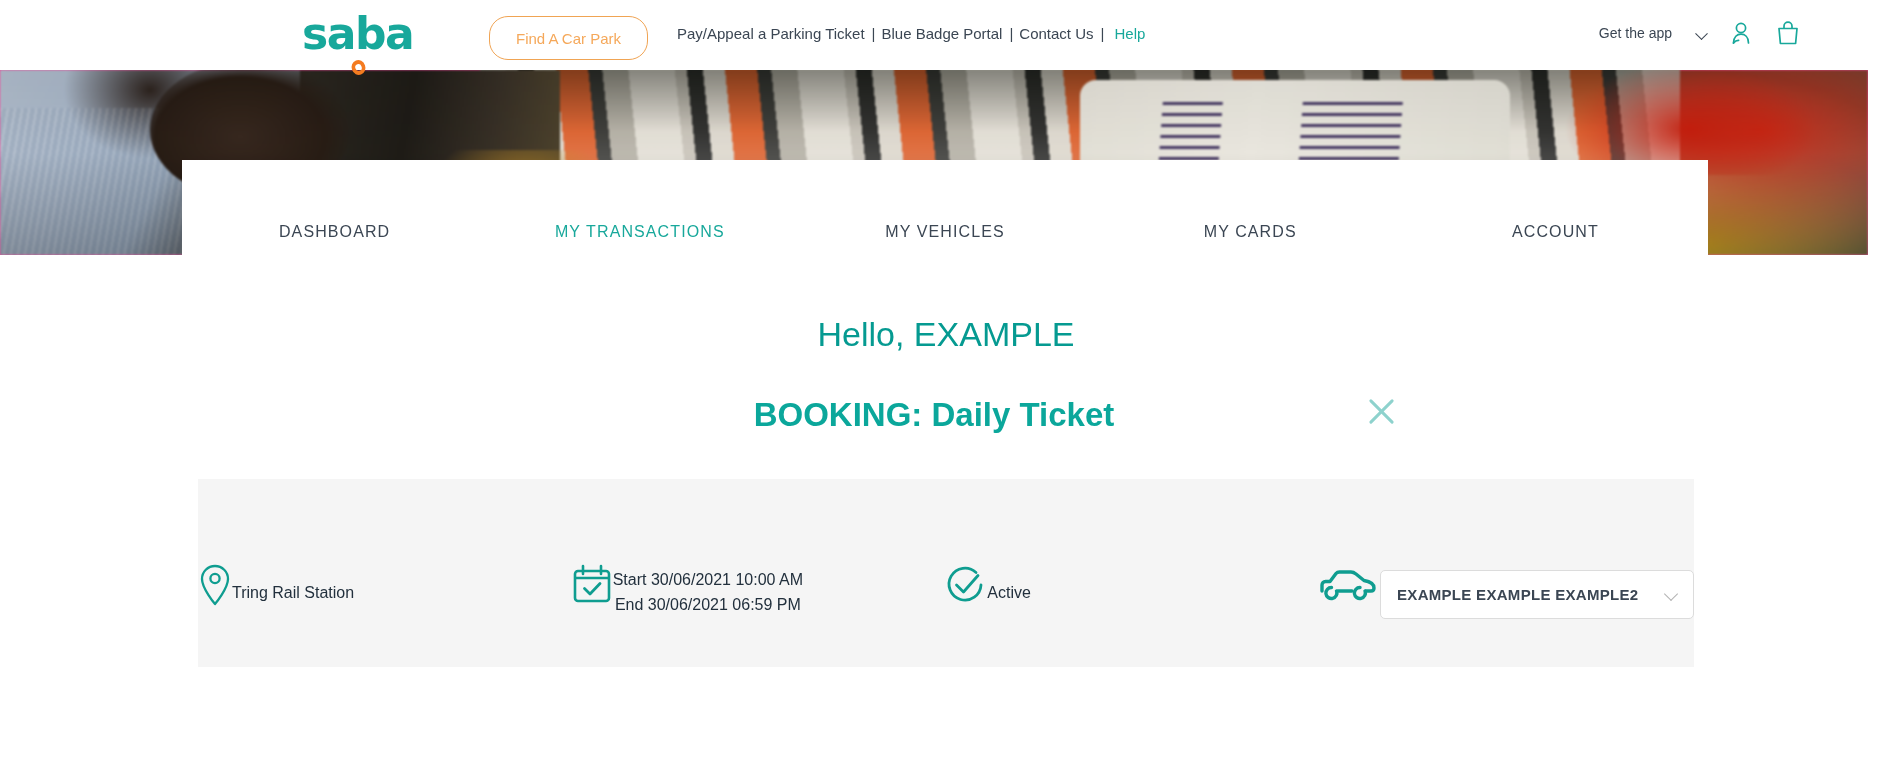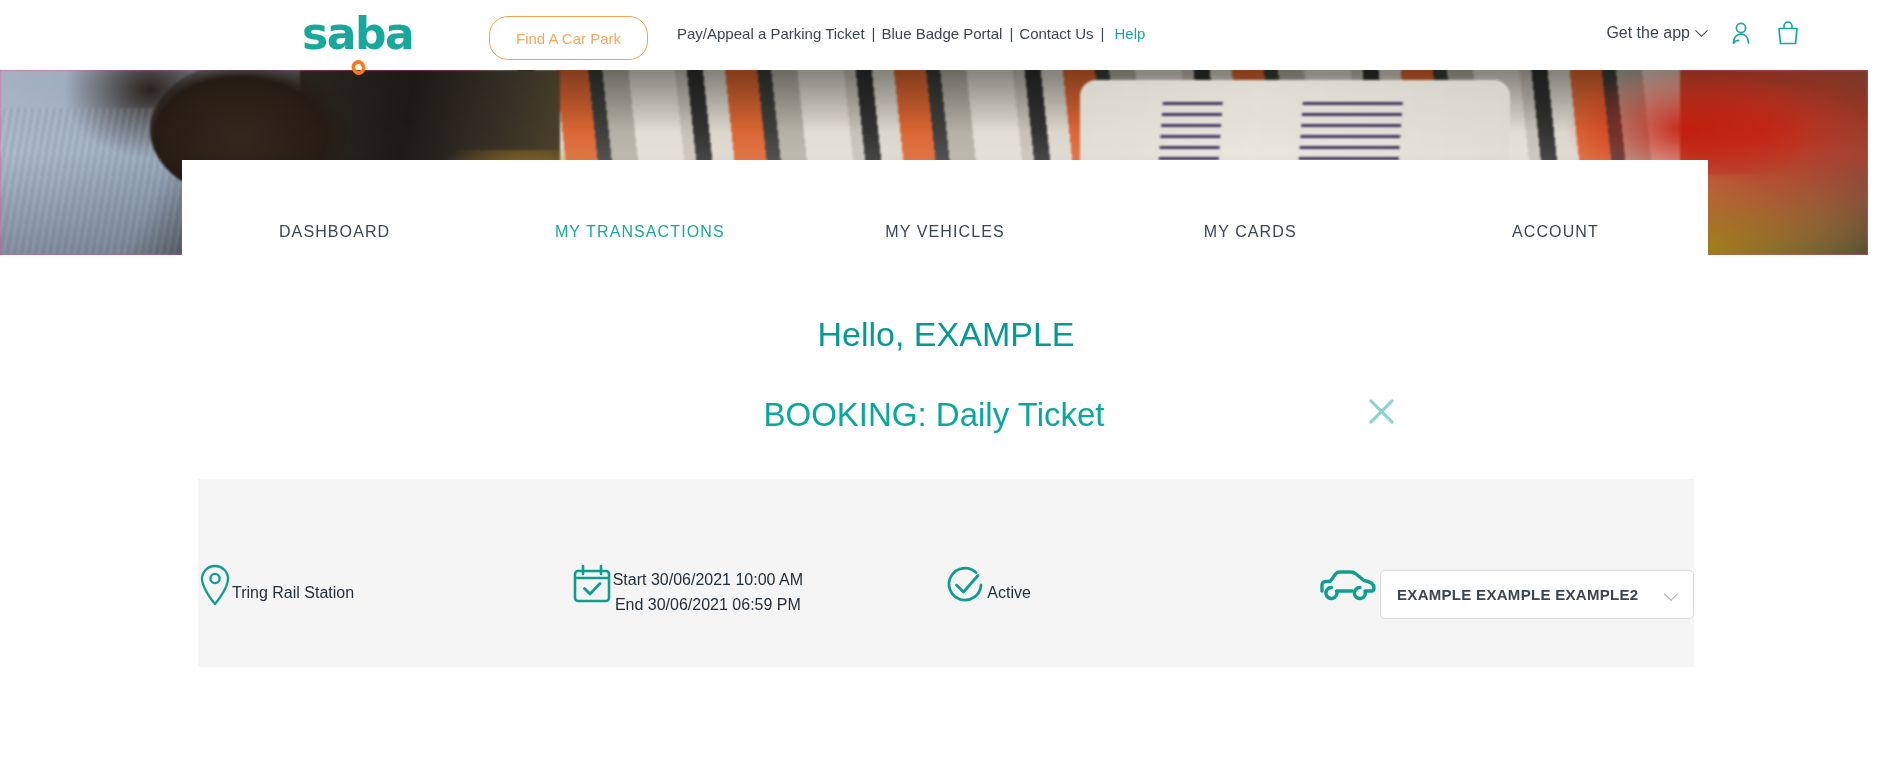--- a/index.html
+++ b/index.html
@@ -94,23 +94,23 @@
   .header-right {
     position: absolute;
     right: 92px;
     top: 20px;
     display: flex;
     align-items: center;
     gap: 22px;
   }
   .get-app {
     display: flex;
-    align-items: center;
-    gap: 7px;
-    font-size: 16px;
+    align-items: flex-end;
+    gap: 25px;
+    font-size: 14px;
     color: #3b4653;
     cursor: pointer;
     white-space: nowrap;
   }
   .chev-sm {
     width: 9px; height: 9px;
     border-right: 1.6px solid #3b4653;
     border-bottom: 1.6px solid #3b4653;
     transform: rotate(45deg) translate(-2px,-2px);
   }
@@ -250,21 +250,21 @@
   .booking-row {
     position: relative;
     margin-top: 42px;
     height: 52px;
   }
   .booking-title {
     text-align: center;
     font-family: "Liberation Sans", sans-serif;
     font-size: 33px;
     color: #0ba79b;
-    font-weight: 400;
+    font-weight: 700;
     padding-right: 24px;
   }
   .close-x {
     position: absolute;
     right: 492px;
     top: -4px;
     width: 38px;
     height: 38px;
     cursor: pointer;
   }

